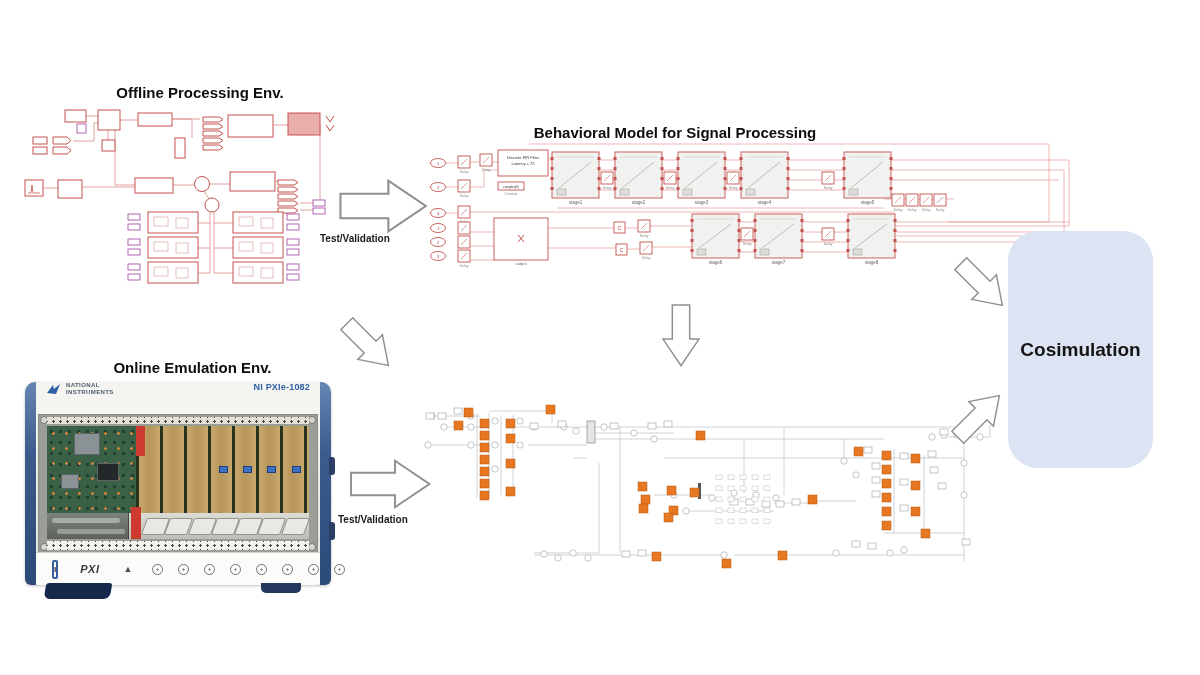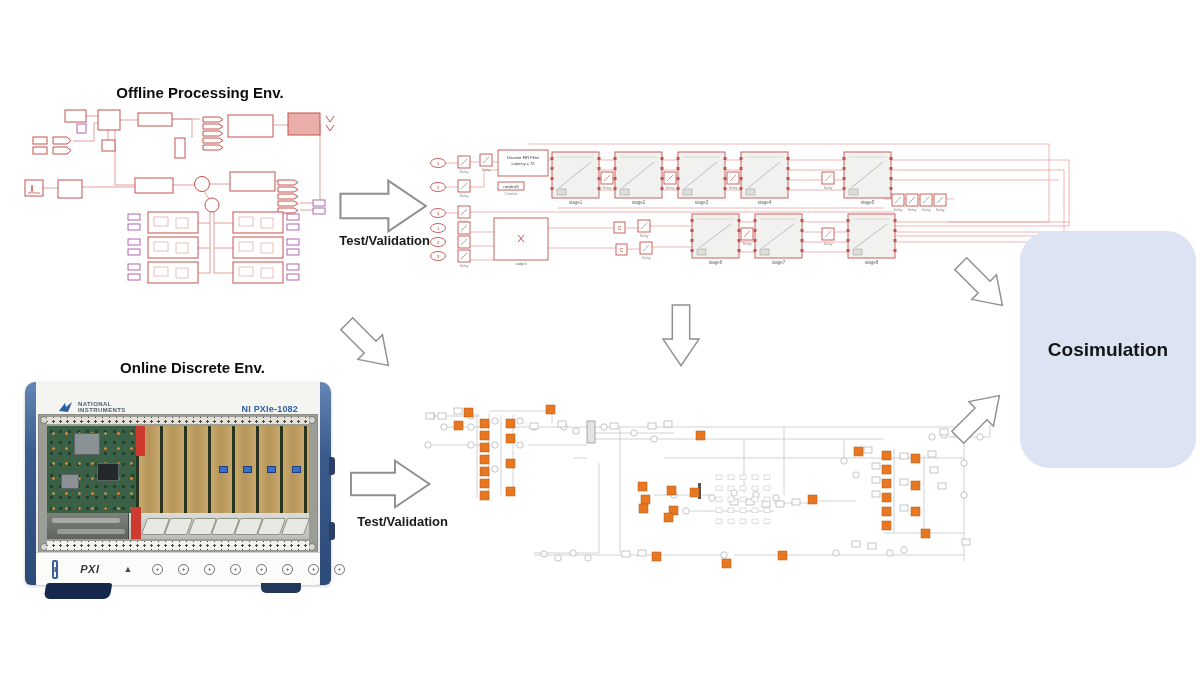--- a/index.html
+++ b/index.html
@@ -1,34 +1,34 @@
 <!DOCTYPE html>
 <html><head>
 <meta charset="utf-8">
 <style>
   html,body{margin:0;padding:0;background:#fff;}
   #canvas{position:relative;width:1200px;height:675px;background:#ffffff;overflow:hidden;
           font-family:"Liberation Sans",sans-serif;}
   .title{position:absolute;font-weight:700;font-size:15px;color:#0d0d0d;text-align:center;}
-  .arrowlabel{position:absolute;font-weight:700;font-size:13px;color:#1a1a1a;text-align:right;}
+  .arrowlabel{position:absolute;font-weight:700;font-size:10px;color:#1a1a1a;text-align:left;}
   .blockarrow{position:absolute;overflow:visible;}
   .blockarrow polygon{fill:#ffffff;stroke:#8f8f8f;stroke-width:2.4;stroke-linejoin:miter;}
   svg.diag{position:absolute;overflow:visible;}
   
-  #cosim{position:absolute;left:1008px;top:231px;width:176px;height:237px;border-radius:30px;
-         background:#dce3f3;display:flex;align-items:center;justify-content:center;margin-left:12px;}
+  #cosim{position:absolute;left:1008px;top:231px;width:145px;height:237px;border-radius:30px;
+         background:#dce3f3;display:flex;align-items:center;justify-content:center;}
   #cosim .lbl{font-size:19px;font-weight:700;color:#151515;}
   
   #chassis{position:absolute;left:25px;top:382px;width:306px;height:203px;border-radius:10px 10px 6px 6px;
            background:linear-gradient(#f6f6f4,#e3e3df);box-shadow:0 1px 3px rgba(0,0,0,.25);}
   .sidestrip{position:absolute;top:0;bottom:0;width:11px;background:linear-gradient(180deg,#6585b4 0%,#3c5c8d 35%,#2c4a78 100%);}
   .sidestrip.left{left:0;border-radius:10px 0 0 6px;}
   .sidestrip.right{right:0;border-radius:0 10px 6px 0;}
   #ch-head{position:absolute;left:11px;right:11px;top:0;height:32px;background:#f4f4f1;
-           display:flex;align-items:flex-end;justify-content:space-between;padding:0 22px;box-sizing:border-box;}
+           display:flex;align-items:flex-start;justify-content:space-between;padding:0 10px;box-sizing:border-box;}
   #brand{display:flex;align-items:center;gap:4px;}
   #brand .txt{font-size:6px;line-height:1.1;font-weight:700;color:#4c5c6b;letter-spacing:.4px;}
   #model{font-size:9px;font-weight:700;color:#2f5fa5;letter-spacing:.2px;}
   #ch-int{position:absolute;left:13px;right:13px;top:32px;height:139px;background:#9a9e96;
           border:1px solid #8b8b85;box-sizing:border-box;}
   .screw{position:absolute;width:6px;height:6px;border-radius:50%;background:#d8d8d2;border:1px solid #777;}
   .vent{position:absolute;left:8px;right:8px;background-color:#e6e2da;
         background-image:radial-gradient(circle,#45453d 1px,transparent 1.2px);background-size:7px 5px;background-position:3px 2px;}
   #vent-top{top:2px;height:7px;}
   #vent-bot{bottom:2px;height:9px;background-color:#f4f2ee;}
@@ -62,21 +62,22 @@
   #foot-l{left:20px;bottom:-14px;width:66px;height:16px;border-radius:3px 3px 6px 6px;transform:skewX(-10deg);}
   #foot-r{right:30px;bottom:-8px;width:40px;height:10px;border-radius:0 0 5px 5px;background:#24375c;}
   .sidetab{position:absolute;right:-4px;width:6px;height:18px;background:#2c3e66;border-radius:0 3px 3px 0;}
 </style>
 </head>
 <body>
 
 <div id="canvas">
 
   <div class="title" style="left:85px;top:84px;width:230px;">Offline Processing Env.</div>
-  <div class="title" style="left:80px;top:359px;width:225px;">Online Discrete Env.</div>
+  <div class="title" style="left:520px;top:124px;width:310px;">Behavioral Model for Signal Processing</div>
+  <div class="title" style="left:80px;top:359px;width:225px;">Online Emulation Env.</div>
 
   <svg class="diag" id="offline-svg" style="left:20px;top:103px;" width="318" height="192" viewBox="0 0 318 192">
     <g stroke="#d98c88" stroke-width="0.8" fill="none">
       <path d="M66,13 H78"></path>
         <path d="M100,17 H118"></path>
         <path d="M152,16 H172 V35"></path>
       <path d="M88,37 V27"></path>
         <path d="M95,27 V82 H115"></path>
         <path d="M53,38 H74 V20 H78"></path>
       <path d="M253,22 H268"></path>

